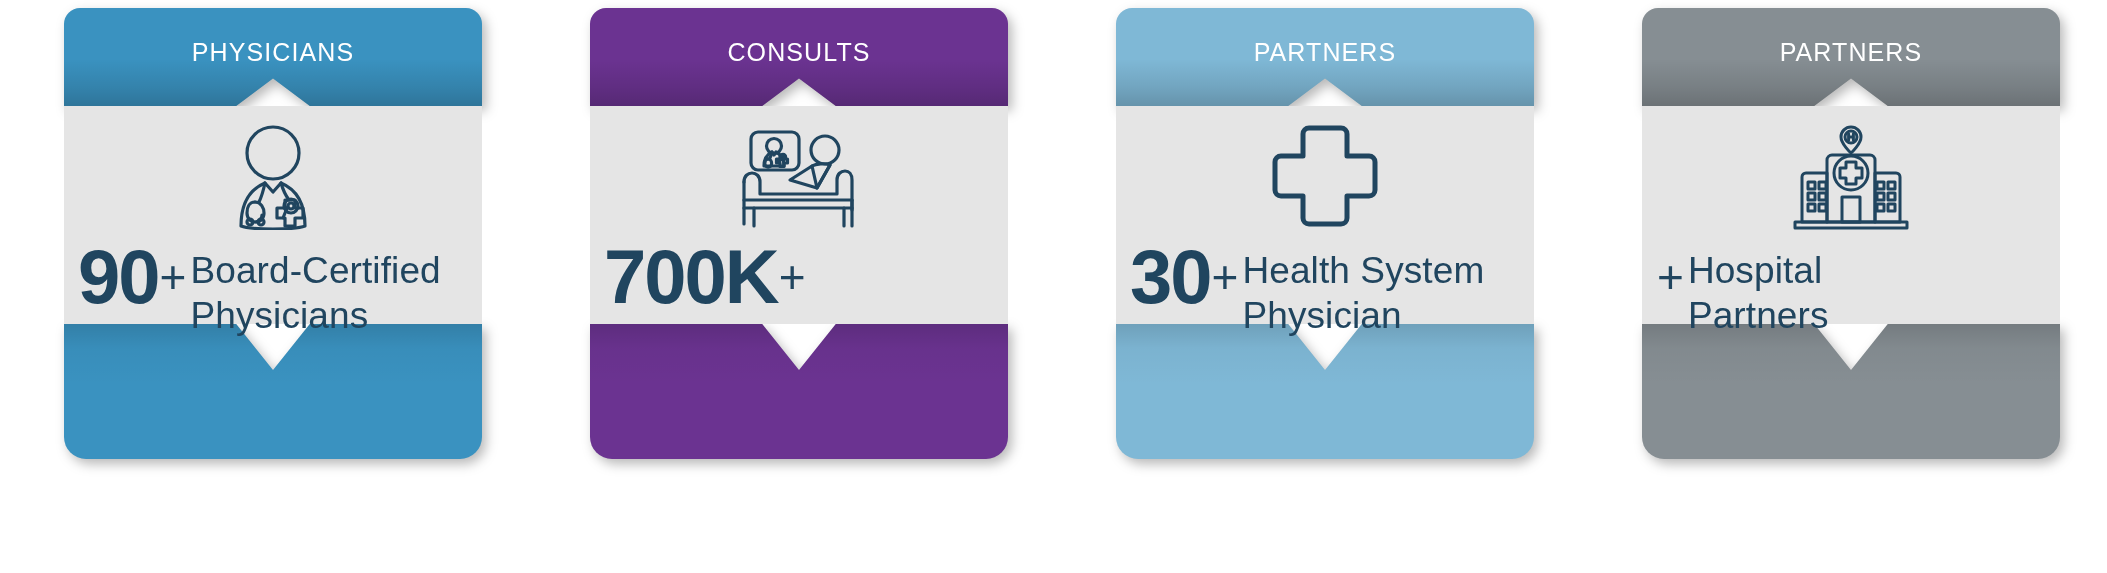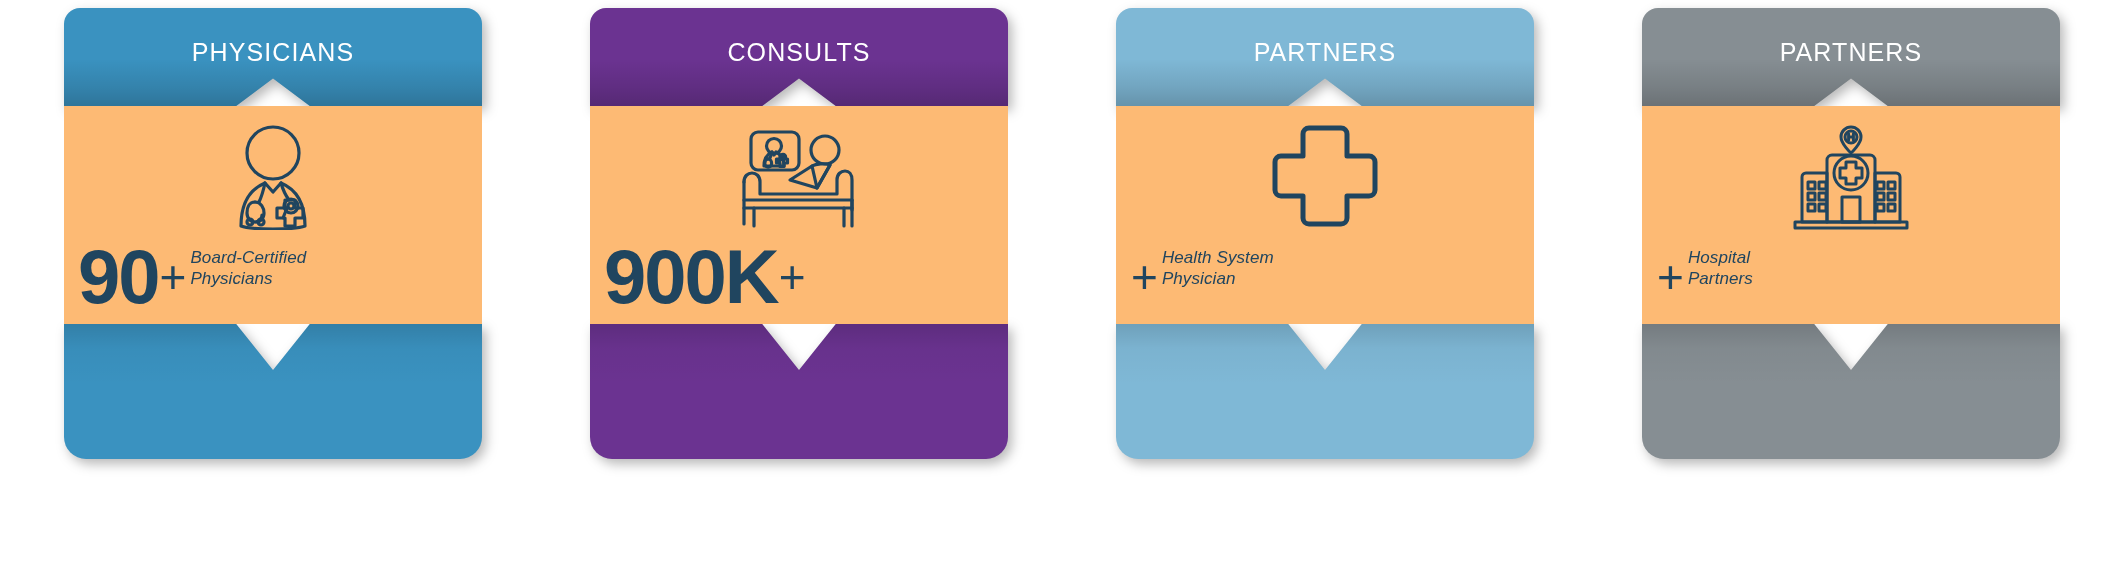--- a/index.html
+++ b/index.html
@@ -68,21 +68,21 @@
     color: #ffffff;
     font-size: 25px;
     letter-spacing: 1.1px;
     font-weight: 400;
     z-index: 3;
   }
 
   
   .card-body {
     position: relative;
-    background: #fdba74;
+    background: #e5e5e5;
     height: 218px;
     display: flex;
     flex-direction: column;
     align-items: center;
     z-index: 2;
   }
   .card-icon {
     height: 108px;
     display: flex;
     align-items: flex-end;
@@ -111,27 +111,26 @@
     white-space: nowrap;
   }
   .stat-plus {
     font-size: 46px;
     font-weight: 400;
     color: #20455F;
     line-height: 1.55;
     padding: 0 4px 0 1px;
   }
   .stat-desc {
-    font-size: 17px;
+    font-size: 37px;
     color: #20455F;
     line-height: 1.22;
     padding-top: 6px;
     white-space: pre-line;
     letter-spacing: 0.1px;
-    font-style: italic;
   }
 
   
   .card-footer {
     position: relative;
     height: 135px;
     border-radius: 0 0 22px 22px;
     filter: drop-shadow(4px 5px 6px rgba(0,0,0,0.28));
   }
   .footer-fill {
@@ -218,21 +217,21 @@
           <path d="M20 60 C20 54 24 51 28 51 C32 51 36 54 36 60 L36 72 L113 72 L113 58 C113 52 117 49 121 49 C125 49 128 52 128 58 L128 88"></path>
           <path d="M20 60 L20 102"></path>
           <path d="M20 78 L128 78"></path>
           <path d="M20 86 L128 86"></path>
           <path d="M30 86 L30 104 M120 86 L120 104"></path>
           <path d="M128 78 L128 104"></path>
         </svg>
       </div>
 
       <div class="stat-line">
-        <span class="stat-number">900K</span>
+        <span class="stat-number">700K</span>
         <span class="stat-plus">+</span>
       </div>
     </div>
 
     <div class="card-footer">
       <div class="footer-fill" id="ff1" style="background: rgb(107, 51, 145);"></div>
     </div>
   </div>
 
   <div class="stat-card">
@@ -245,20 +244,21 @@
       <div class="card-icon">
         <svg width="120" height="108" viewBox="0 0 120 108" fill="none" stroke="#20455F" stroke-width="5" stroke-linecap="round" stroke-linejoin="round">
           <path d="M44 6 L76 6 A6 6 0 0 1 82 12 L82 34 L104 34 A6 6 0 0 1 110 40
                    L110 68 A6 6 0 0 1 104 74 L82 74 L82 96 A6 6 0 0 1 76 102
                    L44 102 A6 6 0 0 1 38 96 L38 74 L16 74 A6 6 0 0 1 10 68
                    L10 40 A6 6 0 0 1 16 34 L38 34 L38 12 A6 6 0 0 1 44 6 Z"></path>
         </svg>
       </div>
 
       <div class="stat-line">
+        <span class="stat-number">30</span>
         <span class="stat-plus">+</span>
         <span class="stat-desc">Health System
 Physician</span>
       </div>
     </div>
 
     <div class="card-footer">
       <div class="footer-fill" id="ff2" style="background: rgb(127, 184, 214);"></div>
     </div>
   </div>

